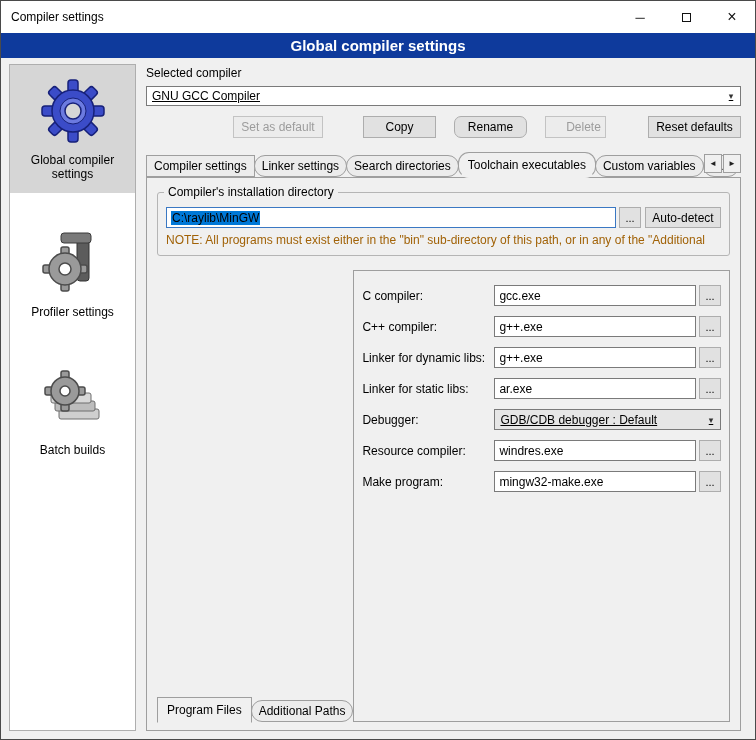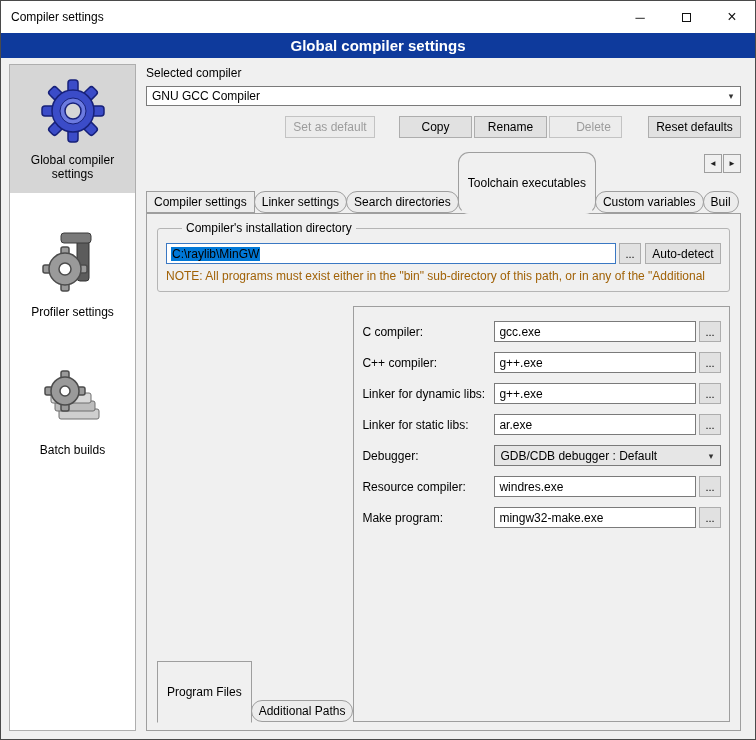--- a/index.html
+++ b/index.html
@@ -51,66 +51,66 @@
   }
   .sb-item.selected { background: #d6d6d6; }
   .sb-item + .sb-item { margin-top: 24px; }
   .sb-icon { width: 70px; height: 64px; margin-bottom: 10px; }
   .sb-label { text-align: center; line-height: 14px; }
   
   .main { flex: 1; margin-left: 10px; padding-right: 6px; display: flex; flex-direction: column; min-width: 0; }
   .sc-label { margin: 2px 0 6px 0; }
   .combo {
     height: 20px; background: #fff; border: 1px solid #7a7a7a;
-    display: flex; align-items: center; padding-left: 5px; cursor: default;
+    display: flex; align-items: center; padding-left: 5px; cursor: default; text-decoration: underline;
   }
   .combo-arrow { margin-left: auto; width: 18px; text-align: center; color: #333; font-size: 9px; }
   .combo.gray { background: #e6e6e6; }
   
   .btn {
     height: 22px; background: #e1e1e1; border: 1px solid #adadad;
     font-family: "Liberation Sans", sans-serif; font-size: 12px;
     display: inline-flex; align-items: center; justify-content: center;
-    cursor: default; padding: 0 6px;
+    cursor: default; padding: 0 6px; margin-left: 16px;
   }
   .btn.disabled { color: #9c9c9c; background: #ececec; border-color: #c3c3c3; }
   .btn-row { display: flex; justify-content: flex-end; margin-top: 10px; }
   .w-setdef { width: 90px; margin-right: 24px; }
   .w-copy { width: 73px; margin-right: 2px; }
-  .w-rename { width: 73px; margin-right: 2px; }
-  .w-delete { width: 73px; margin-right: 26px; padding-left: 22px; }
+  .w-rename { width: 73px; margin-right: 2px; border-radius: 7px; }
+  .w-delete { width: 61px; margin-right: 26px; padding-left: 22px; }
   .w-reset { width: 93px; }
   
   .tabbar { display: flex; align-items: flex-end; margin-top: 14px; position: relative; z-index: 2; }
   .tab {
     background: #ececec; border: 1px solid #9e9e9e;
     padding: 3px 7px; white-space: nowrap; cursor: default;
   }
   .tab + .tab { margin-left: -1px; border-radius: 11px; }
   .tab.active {
-    background: #f0f0f0; padding: 23px 9px;
+    background: #f0f0f0; padding: 5px 9px;
     border-bottom-color: #f0f0f0; margin-bottom: -1px; position: relative; z-index: 3;
   }
   .tab-scroll { position: absolute; right: 0; top: 2px; display: flex; z-index: 4; }
   .scroll-btn {
     width: 18px; height: 19px; border: 1px solid #9e9e9e; background: #f0f0f0;
     display: flex; align-items: center; justify-content: center;
     font-size: 8px; color: #222; cursor: default; margin-left: 1px;
   }
   .tab-panel {
     flex: 1; border: 1px solid #9e9e9e; background: #f0f0f0;
     padding: 10px 10px 8px 10px; display: flex; flex-direction: column; min-height: 0;
   }
   
   .groupbox {
     border: 1px solid #b5b5b5; border-radius: 3px; position: relative;
     margin-top: 4px; padding: 14px 8px 8px 8px;
   }
   .groupbox-title {
-    position: absolute; top: -8px; left: 24px; background: #f0f0f0; padding: 0 4px;
+    position: absolute; top: -8px; left: 6px; background: #f0f0f0; padding: 0 4px;
   }
   .dir-row { display: flex; align-items: center; }
   .textbox {
     flex: 1; height: 21px; background: #fff; border: 1px solid #7a7a7a;
     display: flex; align-items: center; padding-left: 4px; overflow: hidden; white-space: nowrap;
     cursor: text;
   }
   .textbox.focused { border-color: #3a78c3; }
   .sel { background: #0078d7; color: #000000; padding: 0 1px; }
   .browse-btn { width: 22px; height: 21px; margin-left: 3px; flex: 0 0 auto; font-size: 11px; }

